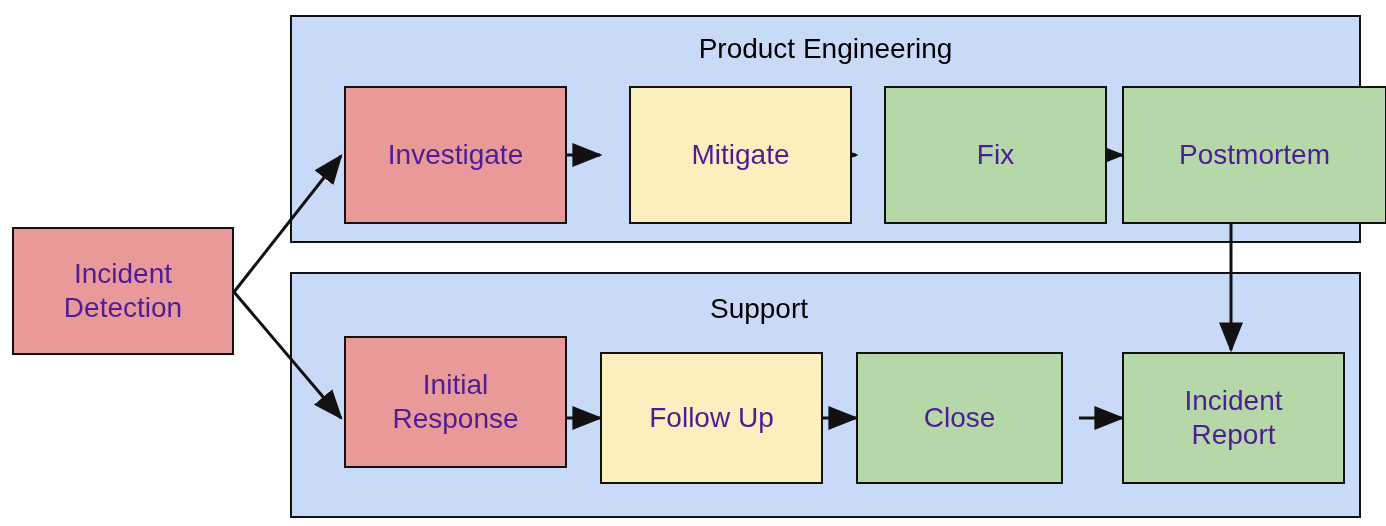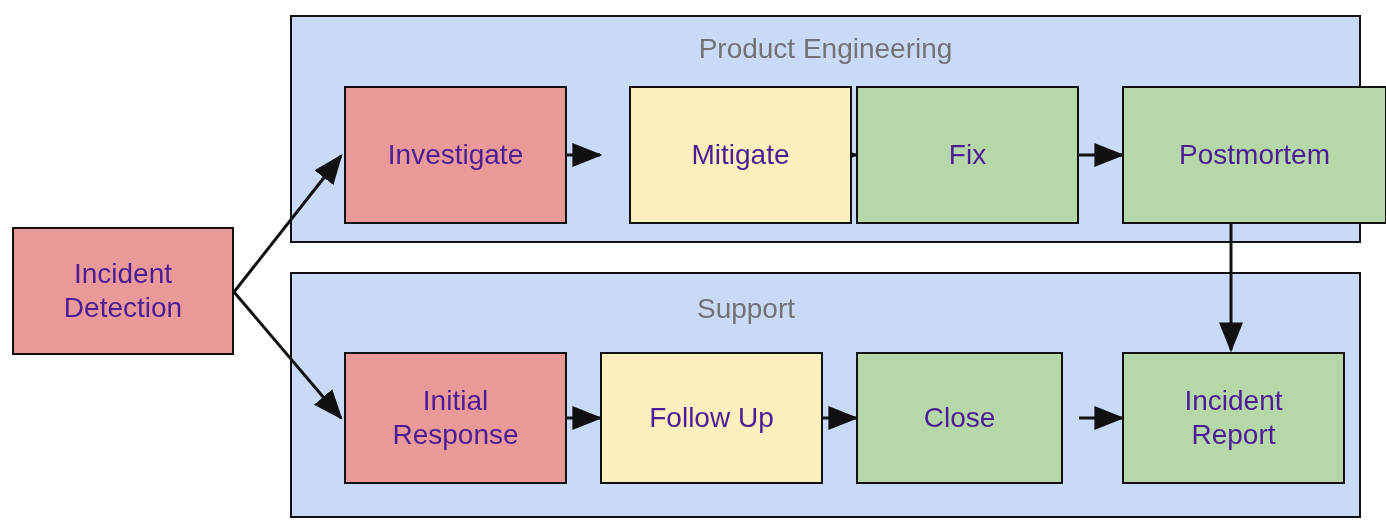--- a/index.html
+++ b/index.html
@@ -32,21 +32,21 @@
     background: #c9daf8;
     border: 2px solid #111111;
   }
   .swimlane-title {
     position: absolute;
     left: 0;
     right: 0;
     text-align: center;
     font-size: 28px;
     line-height: 32px;
-    color: #737373;
+    color: #000000;
     white-space: nowrap;
   }
   .node {
     position: absolute;
     box-sizing: border-box;
     border: 2px solid #111111;
     display: flex;
     align-items: center;
     justify-content: center;
     text-align: center;
@@ -65,21 +65,21 @@
 </style>
 </head>
 <body>
 
 <div id="diagram-canvas">
 
   <div class="swimlane" style="left:290px; top:15px; width:1071px; height:228px;"></div>
   <div class="swimlane-title" style="left:290px; width:1071px; top:33px;">Product Engineering</div>
 
   <div class="swimlane" style="left:290px; top:272px; width:1071px; height:246px;"></div>
-  <div class="swimlane-title" style="left:290px; width:912px; top:293px;">Support</div>
+  <div class="swimlane-title" style="left:290px; width:912px; top:293px;padding-left:13px;">Support</div>
 
   <svg id="edge-layer" viewBox="0 0 1386 526" width="1386" height="526">
     <defs>
       <marker id="arrowhead" markerWidth="10" markerHeight="8" refX="9.2" refY="4" orient="auto" markerUnits="strokeWidth">
         <path d="M0,0 L10,4 L0,8 z" fill="#111111"></path>
       </marker>
     </defs>
 
     <line x1="234" y1="292" x2="341" y2="156" stroke="#111111" stroke-width="3" marker-end="url(#arrowhead)"></line>
 
@@ -106,29 +106,29 @@
   </div>
 
   <div class="node fill-red" style="left:344px; top:86px; width:223px; height:138px;">
     <span class="node-label">Investigate</span>
   </div>
 
   <div class="node fill-cream" style="left:600px; top:86px; width:223px; height:138px;margin-left:29px;">
     <span class="node-label">Mitigate</span>
   </div>
 
-  <div class="node fill-green" style="left:856px; top:86px; width:223px; height:138px;">
+  <div class="node fill-green" style="left:884px; top:86px; width:223px; height:138px;">
     <span class="node-label">Fix</span>
   </div>
 
   <div class="node fill-green" style="left:1122px; top:86px; width:265px; height:138px;">
     <span class="node-label">Postmortem</span>
   </div>
 
-  <div class="node fill-red" style="left:344px; top:352px; width:223px; height:132px;">
+  <div class="node fill-red" style="left:344px; top:336px; width:223px; height:132px;">
     <span class="node-label">Initial
 Response</span>
   </div>
 
   <div class="node fill-cream" style="left:600px; top:352px; width:223px; height:132px;">
     <span class="node-label">Follow Up</span>
   </div>
 
   <div class="node fill-green" style="left:856px; top:352px; width:207px; height:132px;">
     <span class="node-label">Close</span>

